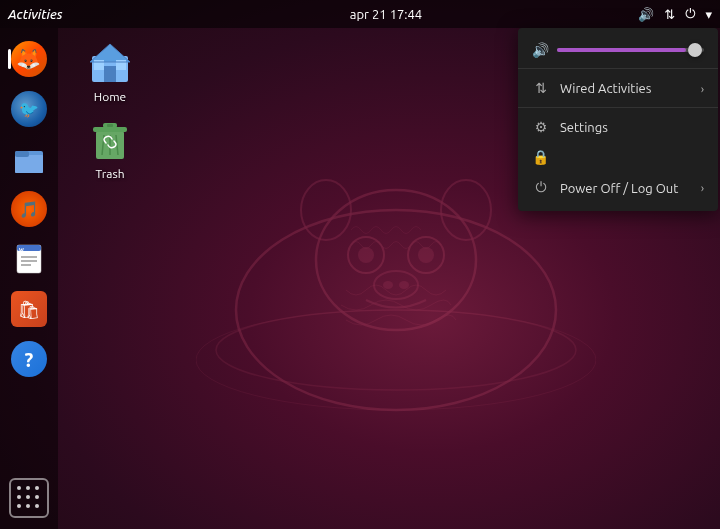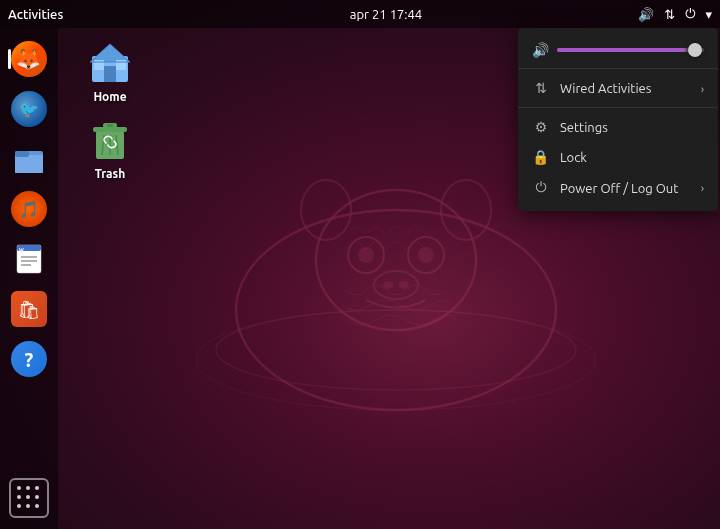--- a/index.html
+++ b/index.html
@@ -41,20 +41,21 @@
       display: flex;
       align-items: center;
       justify-content: space-between;
       padding: 0 8px;
       z-index: 100;
     }
     .topbar-left {
       display: flex;
       align-items: flex-end;
       gap: 8px;
+      font-style: italic;
     }
     .topbar-activities {
       color: #fff;
       font-size: 13px;
       font-weight: 500;
       cursor: pointer;
     }
     .topbar-center {
       color: #fff;
       font-size: 13px;
@@ -103,21 +104,20 @@
     }
 
     
     .desktop-icons {
       position: absolute;
       left: 70px;
       top: 38px;
       display: flex;
       flex-direction: column;
       gap: 12px;
-      font-weight: bold;
     }
     .desktop-icon {
       display: flex;
       flex-direction: column;
       align-items: center;
       cursor: pointer;
       width: 80px;
     }
     .desktop-icon-img {
       width: 48px;
@@ -486,21 +486,20 @@
 
     <div class="menu-separator"></div>
 
     <div class="menu-item">
       <span class="menu-item-icon">⚙</span>
       <span class="menu-item-label">Settings</span>
     </div>
 
     <div class="menu-item">
       <span class="menu-item-icon">🔒</span>
-      <span class="menu-item-label">Lock</span>
     </div>
 
     <div class="menu-item">
       <span class="menu-item-icon">⏻</span>
       <span class="menu-item-label">Power Off / Log Out</span>
       <span class="menu-item-arrow">›</span>
     </div>
   </div>
 
 </div>

